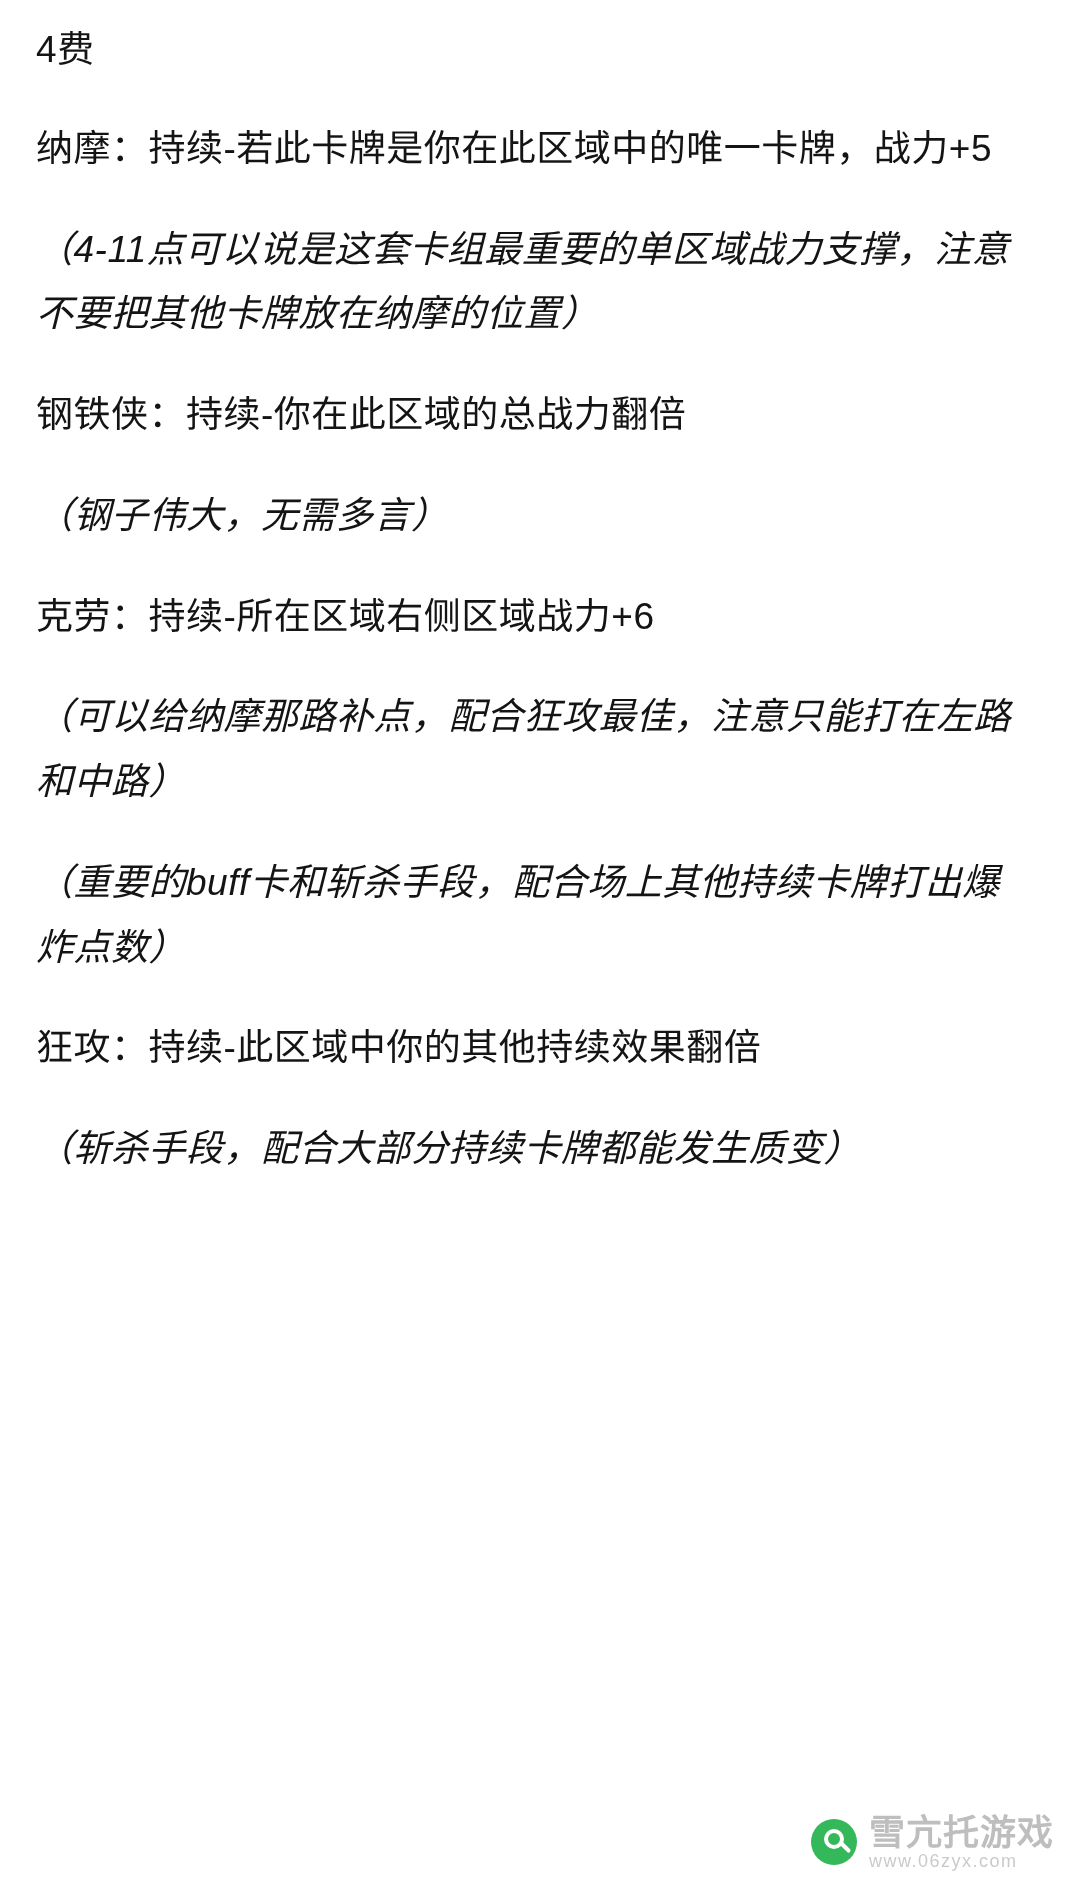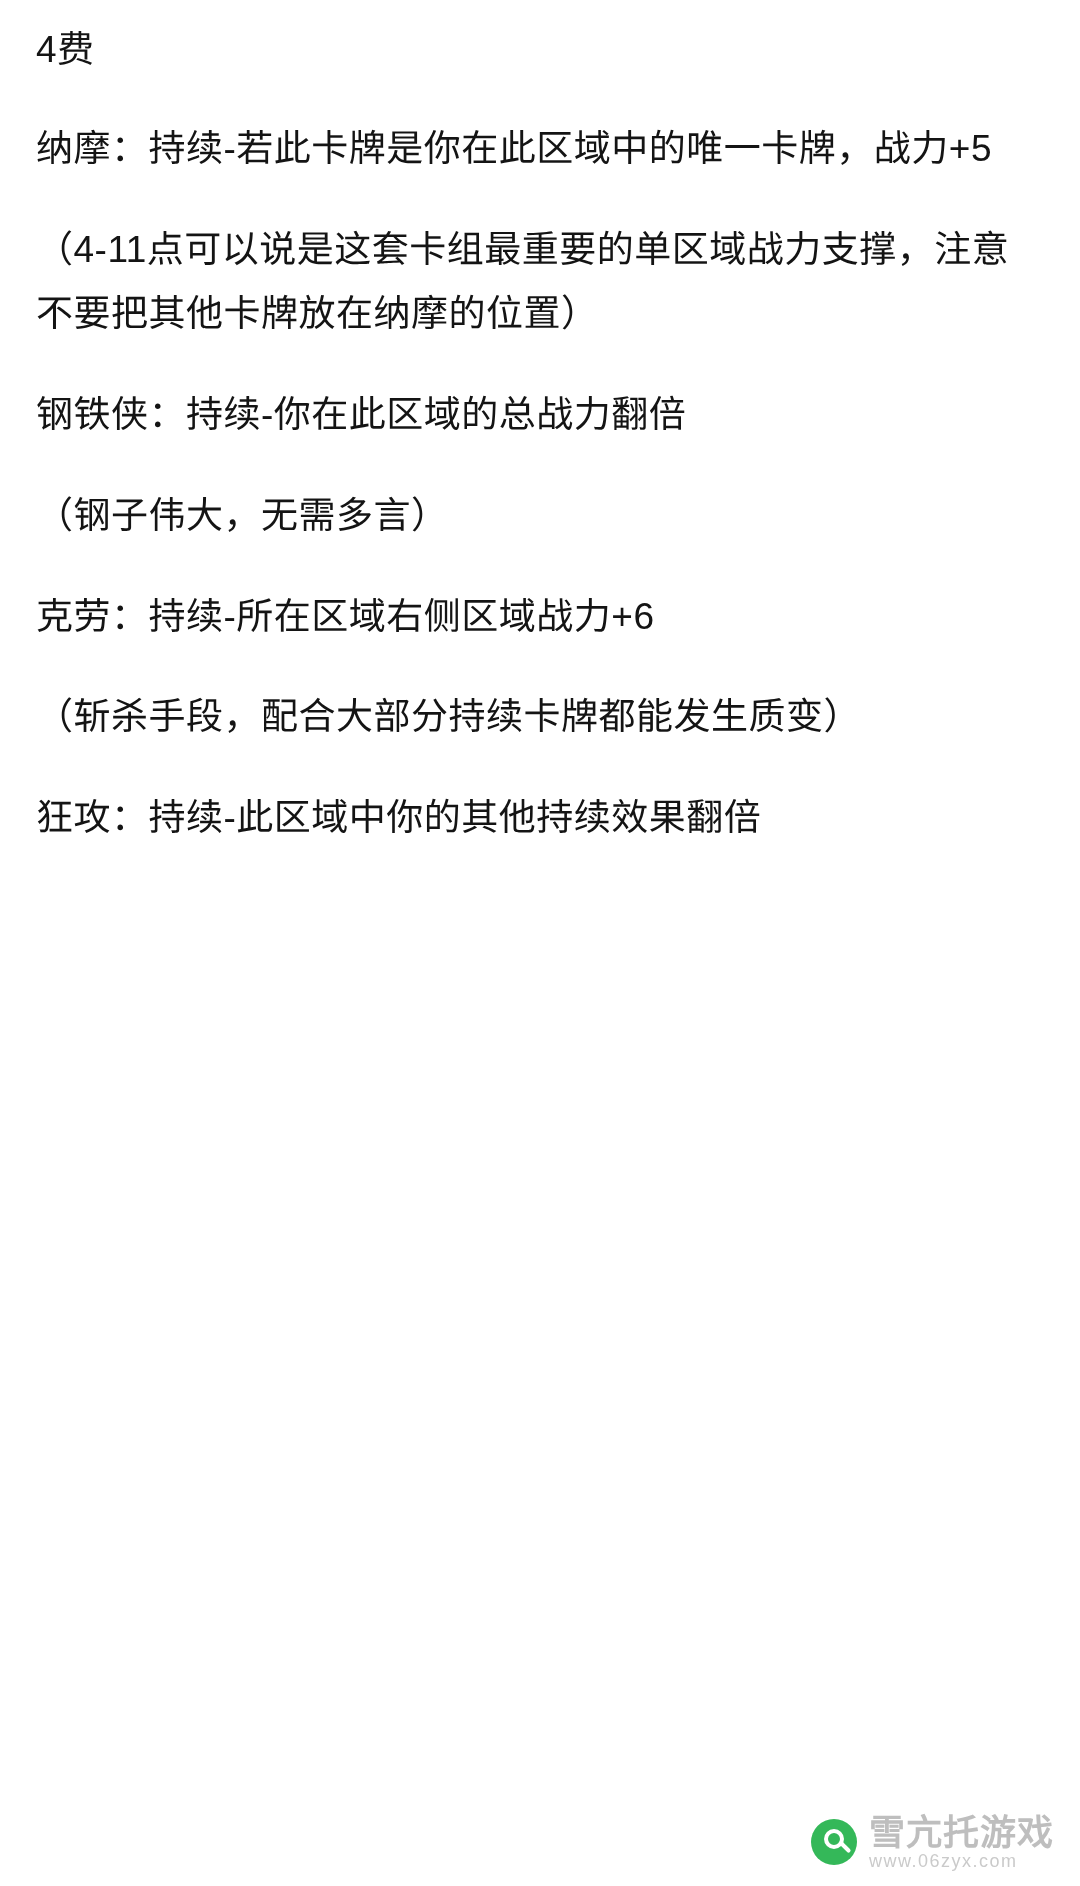--- a/index.html
+++ b/index.html
@@ -25,20 +25,21 @@
     margin: 0 0 36px 0;
     letter-spacing: 0.5px;
     color: #141414;
     word-break: break-word;
   }
   .para.heading {
     margin-bottom: 34px;
   }
   .para.note {
     text-indent: 0;
+    font-style: italic;
   }
   .watermark {
     position: absolute;
     right: 26px;
     bottom: 14px;
     display: flex;
     align-items: center;
     gap: 12px;
     opacity: 0.92;
   }
@@ -93,22 +94,24 @@
 </head>
 <body>
 
 <div class="article">
   <p class="para heading">4费</p>
   <p class="para">纳摩：持续-若此卡牌是你在此区域中的唯一卡牌，战力+5</p>
   <p class="para note">（4-11点可以说是这套卡组最重要的单区域战力支撑，注意不要把其他卡牌放在纳摩的位置）</p>
   <p class="para">钢铁侠：持续-你在此区域的总战力翻倍</p>
   <p class="para note">（钢子伟大，无需多言）</p>
   <p class="para">克劳：持续-所在区域右侧区域战力+6</p>
+  <p class="para note">（可以给纳摩那路补点，配合狂攻最佳，注意只能打在左路和中路）</p>
+  <p class="para note">（重要的buff卡和斩杀手段，配合场上其他持续卡牌打出爆炸点数）</p>
+  <p class="para">狂攻：持续-此区域中你的其他持续效果翻倍</p>
   <p class="para note">（斩杀手段，配合大部分持续卡牌都能发生质变）</p>
-  <p class="para">狂攻：持续-此区域中你的其他持续效果翻倍</p>
 </div>
 
 <div class="watermark">
   <div class="wm-logo"></div>
   <div class="wm-text">
     <span class="wm-title">雪亢托游戏</span>
     <span class="wm-url">www.06zyx.com</span>
   </div>
 </div>
 

